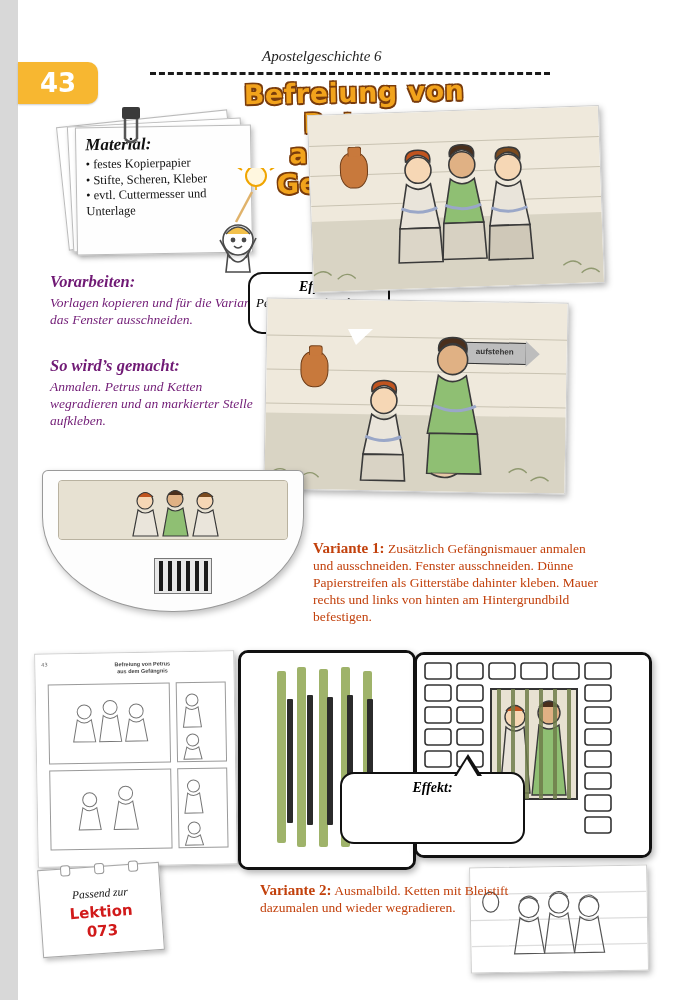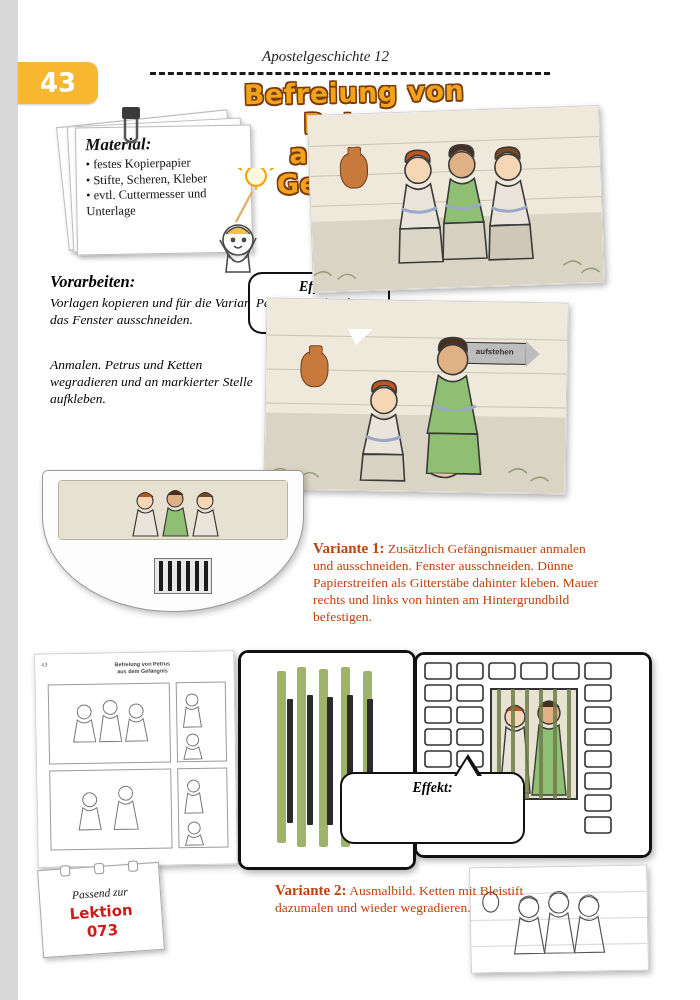--- a/index.html
+++ b/index.html
@@ -86,37 +86,37 @@
   .mat-list{
     font-family:"Liberation Serif", serif;
     font-size:12.5px;line-height:15.5px;color:#111;
   }
   .clip{
     position:absolute;left:118px;top:105px;width:26px;height:40px;
   }
 
   
   .sec{
-    position:absolute;font-family:"Liberation Serif", serif;color:#000000;
+    position:absolute;font-family:"Liberation Serif", serif;color:#701a75;
   }
   .sec h3{
     margin:0 0 2px 0;font-size:16.5px;font-weight:bold;font-style:italic;
   }
   .sec p{margin:0;font-size:13.5px;line-height:17px;font-style:italic;}
   .sec-vor{left:50px;top:272px;width:215px;}
   .sec-sow{left:50px;top:356px;width:215px;}
 
   
   .var{
     position:absolute;font-family:"Liberation Serif", serif;color:#c2410c;
     font-size:13.5px;line-height:17px;
   }
   .var b{font-weight:bold;font-size:15px;}
   .var1{left:313px;top:540px;width:285px;}
-  .var2{left:275px;top:882px;width:250px;}
+  .var2{left:260px;top:882px;width:250px;}
 
   
   .bubble{
     position:absolute;background:#fff;border:2.5px solid #111;border-radius:14px;
     font-family:"Liberation Serif", serif;text-align:center;
     box-sizing:border-box;
   }
   .bubble .eff{font-weight:bold;font-style:italic;font-size:14px;display:block;}
   .bubble .txt{font-style:italic;font-size:13px;line-height:15.5px;display:block;}
   .b1{left:248px;top:272px;width:142px;height:62px;padding:5px 6px 0 6px;}
@@ -251,21 +251,21 @@
 
 <div class="page">
 
   <div class="left-bar"></div>
   <div class="right-bar"></div>
 
   <div class="page-tab">
     <span>43</span>
   </div>
 
-  <div class="series-label">Apostelgeschichte 12</div>
+  <div class="series-label">Apostelgeschichte 6</div>
   <div class="dash-rule"></div>
 
   <div class="title-wrap">
     <div class="title-line">Befreiung von Petrus</div>
     <div class="title-line">aus dem Gefängnis</div>
   </div>
 
   <div class="mat-card c1"></div>
   <div class="mat-card c2"></div>
   <div class="mat-card c3"></div>
@@ -305,20 +305,21 @@
       </g>
     </svg>
   </div>
 
   <div class="sec sec-vor">
     <h3>Vorarbeiten:</h3>
     <p>Vorlagen kopieren und für die Variante das Fenster ausschneiden.</p>
   </div>
 
   <div class="sec sec-sow">
+    <h3>So wird’s gemacht:</h3>
     <p>Anmalen. Petrus und Ketten wegradieren und an markierter Stelle aufkleben.</p>
   </div>
 
   <div class="bubble b1">
     <span class="eff">Effekt:</span>
     <span class="txt">Petrus aufstehen lassen.</span>
   </div>
 
   <div class="photo ph1">
     <div class="scene-bg"></div>

